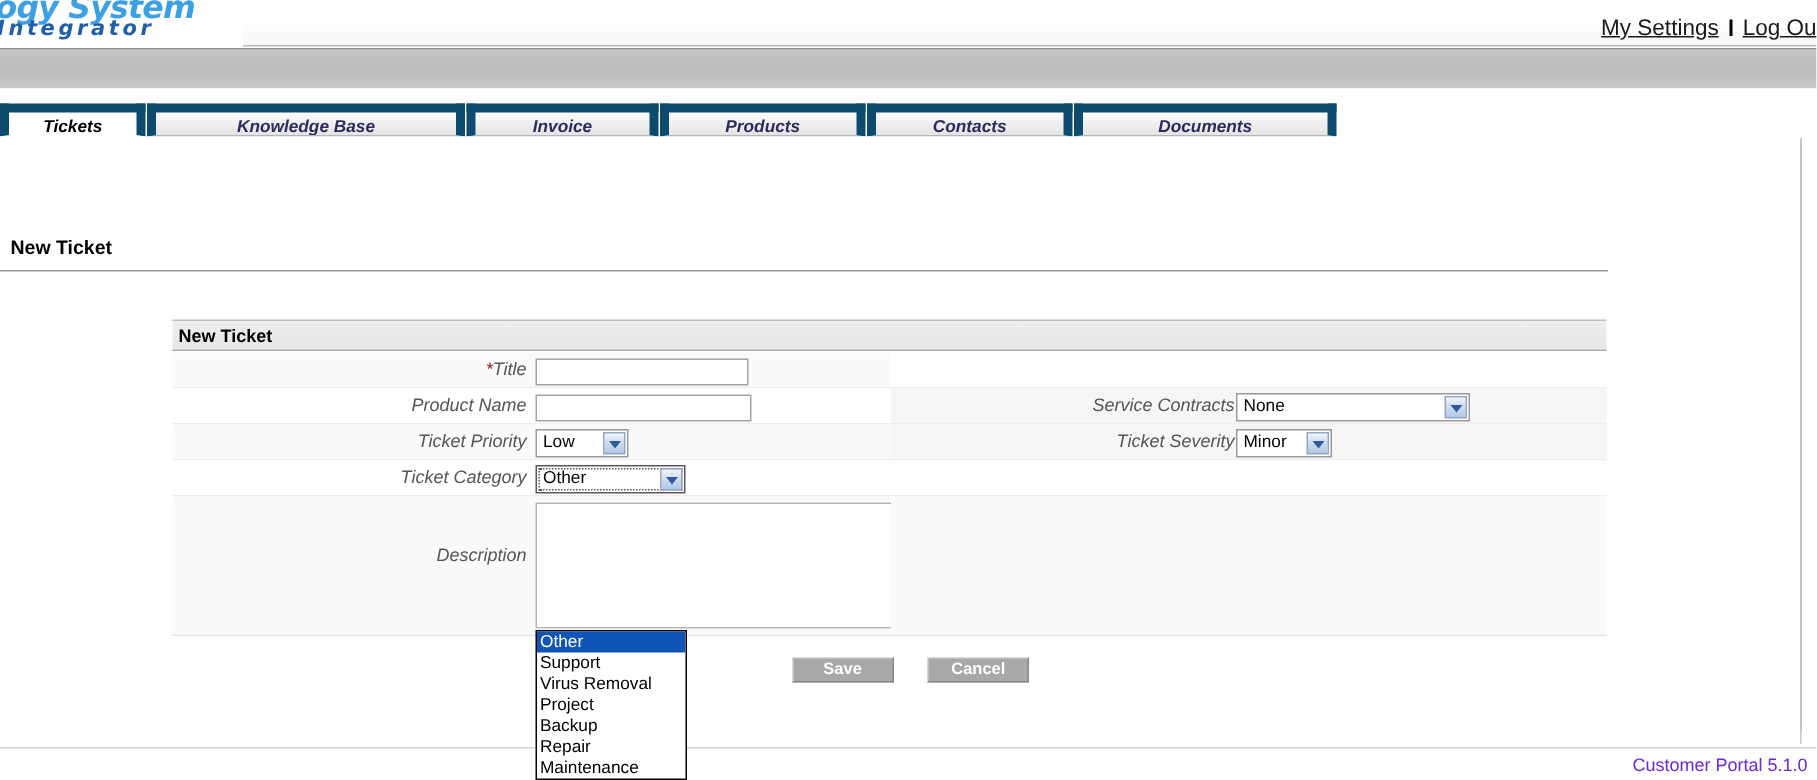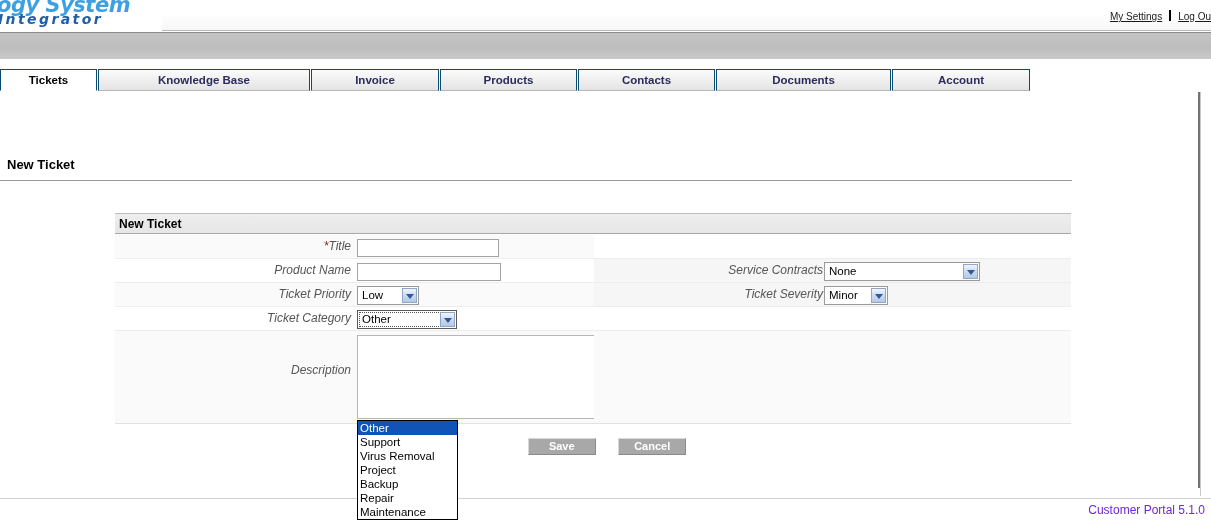--- a/index.html
+++ b/index.html
@@ -42,21 +42,21 @@
     white-space: nowrap;
   }
   .header-links {
     position:absolute; right:0px; top:10px;
     font-size: 11px; color:#222;
     white-space: nowrap;
   }
   .header-links a {
     color: #1a1a1a; 
     font-family: "Liberation Sans", sans-serif;
-    font-size: 10px;
+    font-size: 15px;
   }
   .hl-sep {
     display:inline-block; width:2px; height:11px;
     background:#000; vertical-align:-1px; margin:0 7px;
   }
 
   
   .grayband {
     position:absolute; left:0; top:32px; width:1211px; height:27px;
     background: linear-gradient(to bottom, #c4c4c4 0%, #bdbdbd 55%, #c9c9c9 100%);
@@ -67,34 +67,34 @@
   .tabbar {
     position:absolute; left:0; top:59px; width:1211px; height:33px;
     background:#ffffff;
   }
   .tabs { position:absolute; left:0; top:10px; height:22px; display:flex; }
   .tab {
     height:22px; line-height:21px;
     font-size: 11.5px; font-weight: bold; color:#2b2b5e;
     text-align:center;
     background: linear-gradient(to bottom,#fbfbfb 0%, #eeeeee 55%, #e4e4e4 100%);
-    border:1px solid #0c4a6e; border-bottom:1px solid #b5b5b5;
+    border:6px solid #0c4a6e; border-bottom:1px solid #b5b5b5;
     margin-right:1px;
     font-family: "Liberation Sans", sans-serif;
-    white-space:nowrap; overflow:hidden;
+    white-space:nowrap; overflow:hidden;font-style:italic;
   }
   .tab.active {
     background:#ffffff; color:#000; border-bottom:1px solid #ffffff;
   }
   .tab-underline {
     position:absolute; left:0; top:91px; width:1211px; height:1px; background:#ffffff;
   }
 
   
-  .content { position:absolute; left:0; top:92px; width:1201px; height:396px; background:#fff; border-right:3px solid #737373;}
+  .content { position:absolute; left:0; top:92px; width:1201px; height:396px; background:#fff; border-right:1px solid #737373;}
 
   .page-title {
     position:absolute; left:7px; top:65px;
     font-size:13px; font-weight:bold; color:#000;
     font-family: "Liberation Sans", sans-serif;
   }
   .title-rule {
     position:absolute; left:0px; top:88px; width:1072px; height:1px; background:#9a9a9a;
   }
   .form-title-bar {
@@ -230,21 +230,20 @@
   <div class="grayband"></div>
 
   <div class="tabbar">
     <div class="tabs" id="tabs-container">
         <div class="tab active" style="width: 97px;">Tickets</div>
         <div class="tab" style="width: 212px;">Knowledge Base</div>
         <div class="tab" style="width: 128px;">Invoice</div>
         <div class="tab" style="width: 137px;">Products</div>
         <div class="tab" style="width: 137px;">Contacts</div>
         <div class="tab" style="width: 175px;">Documents</div>
-        <div class="tab" style="width: 138px;">Account</div>
       </div>
   </div>
   <div class="tab-underline"></div>
 
   <div class="content">
 
     <div class="page-title">New Ticket</div>
     <div class="title-rule"></div>
 
     <div class="form-title-bar">

